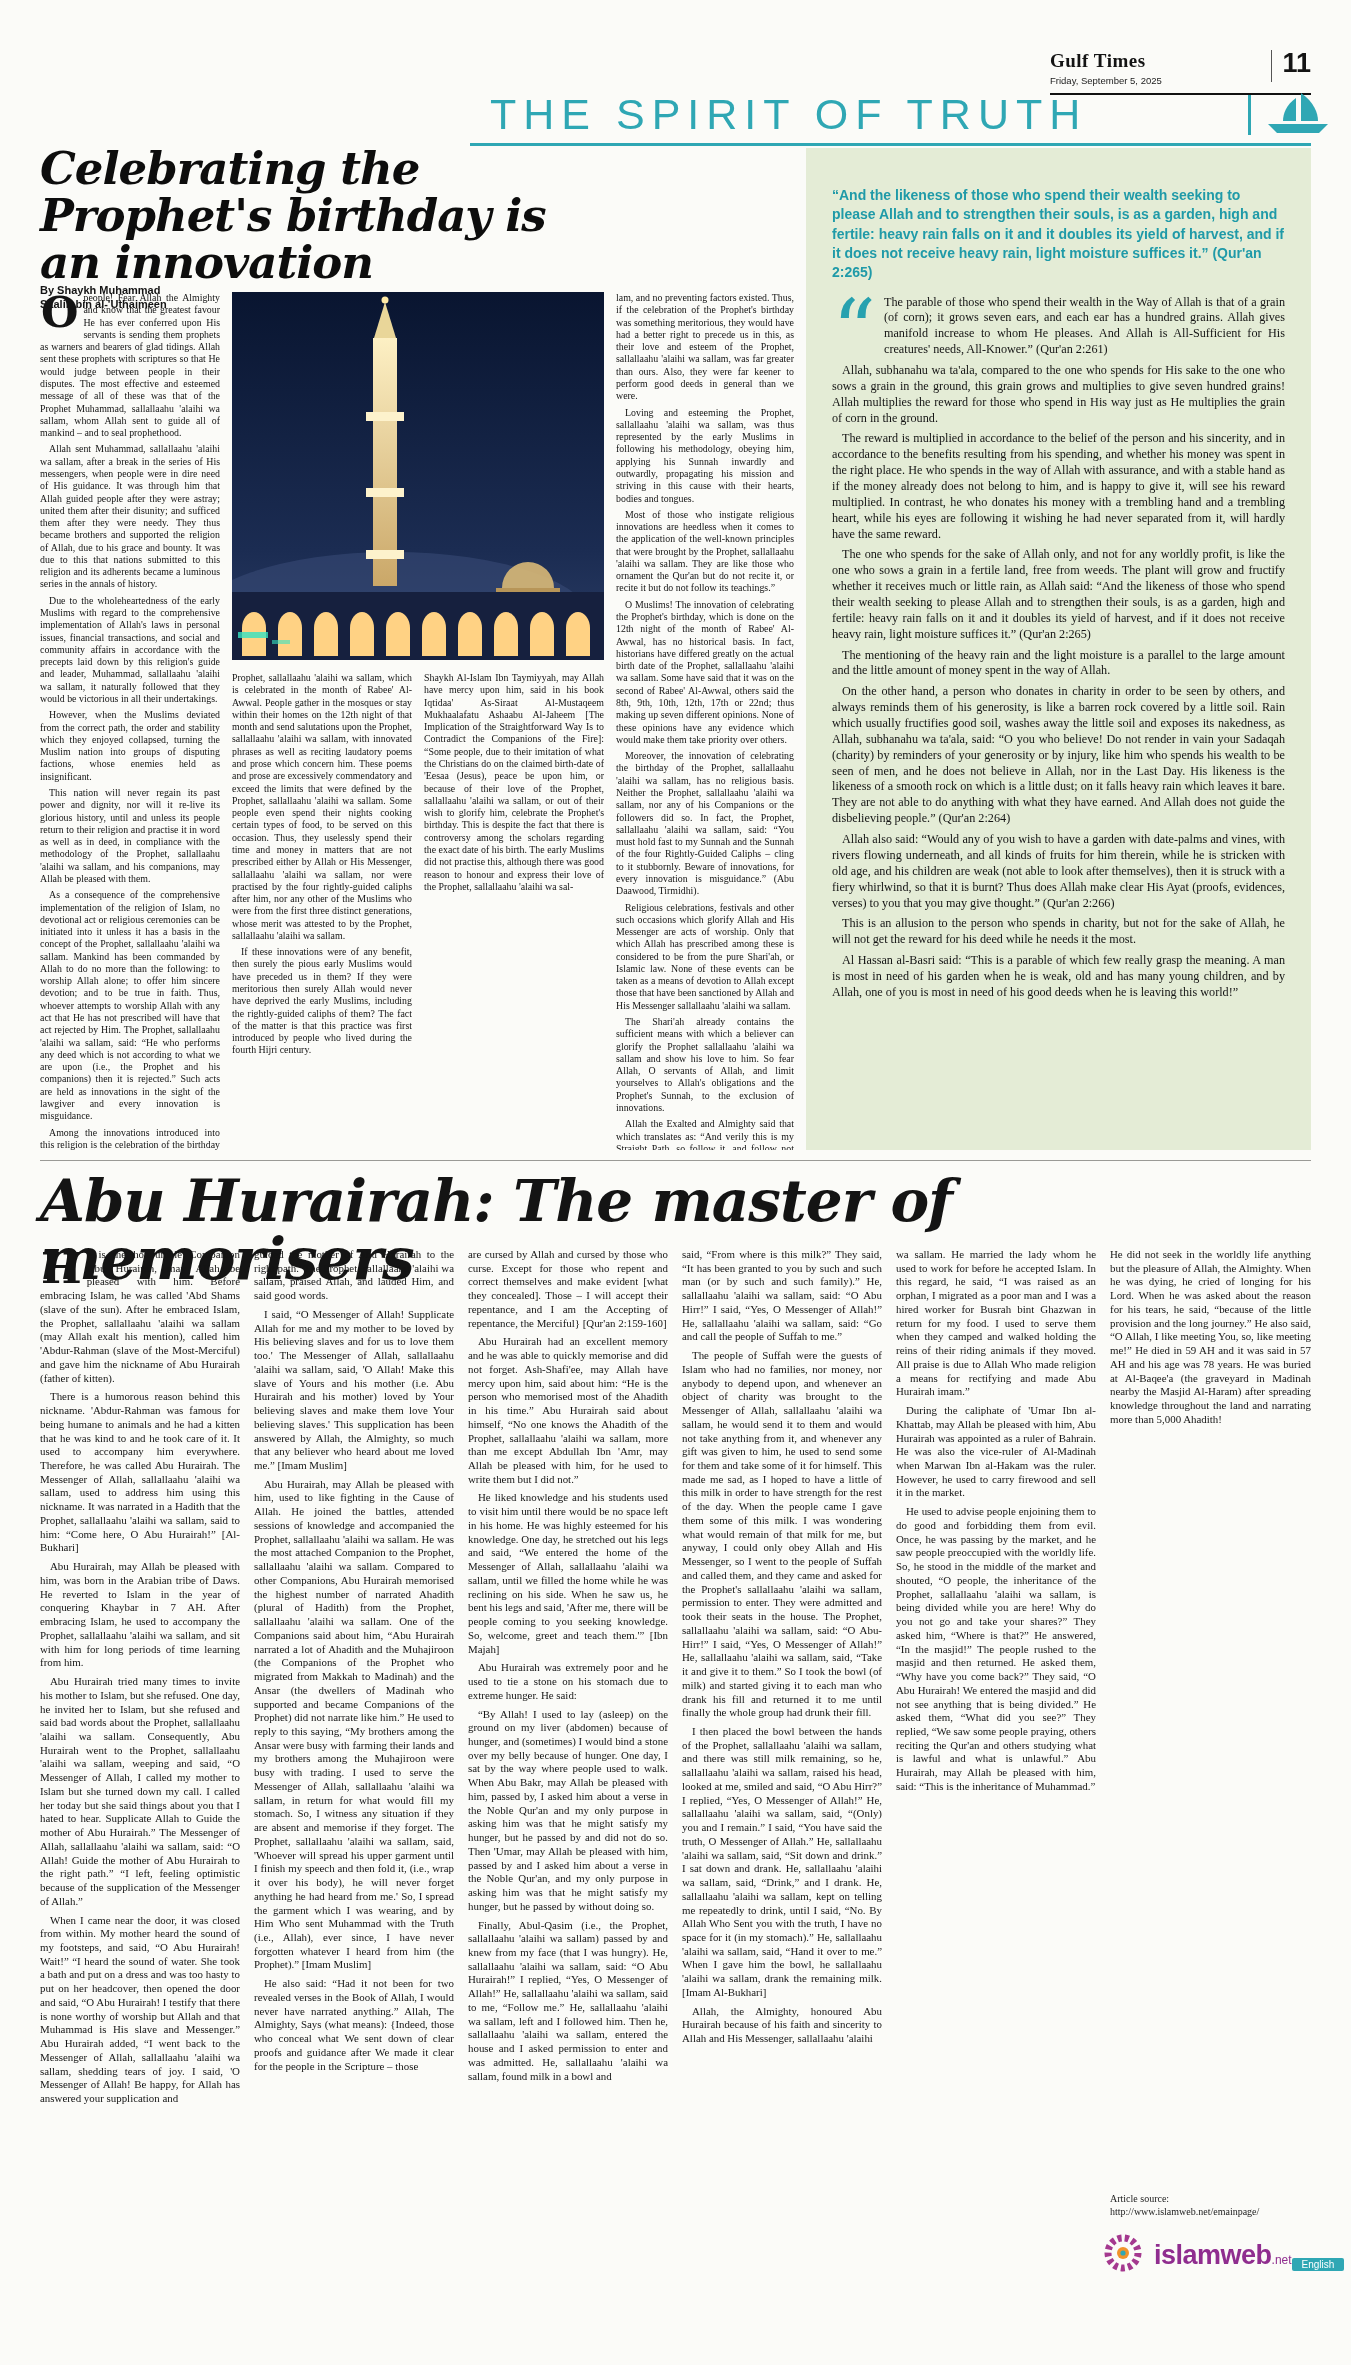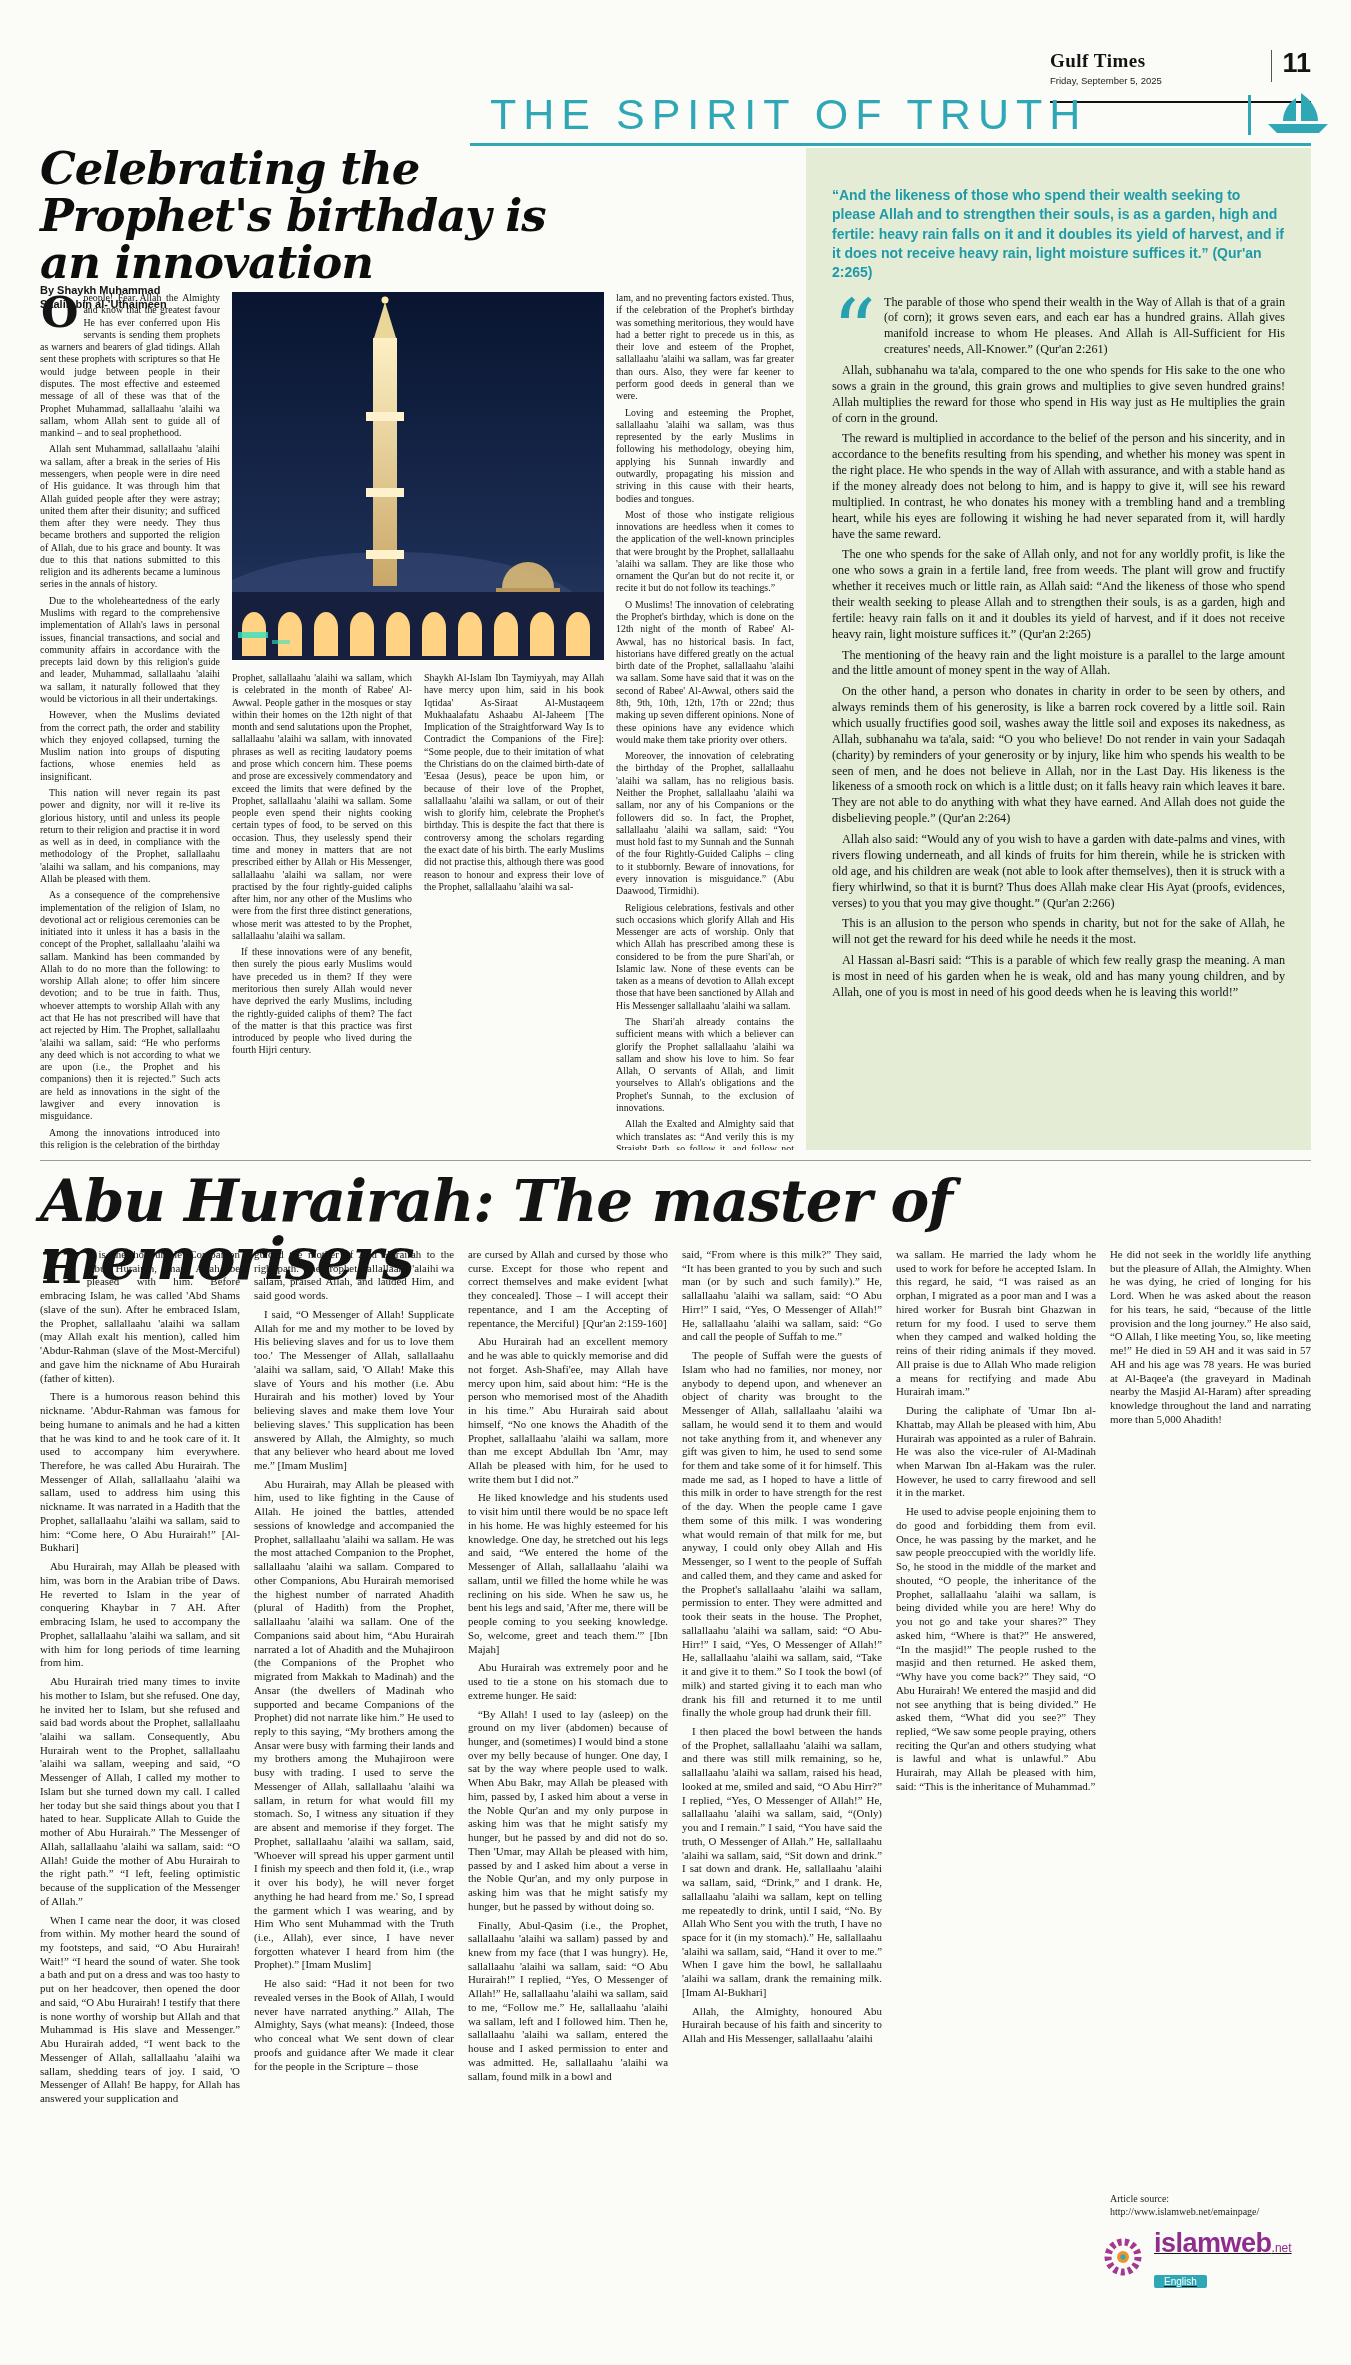--- a/index.html
+++ b/index.html
@@ -2,21 +2,21 @@
 <html><head>
 <meta charset="utf-8">
 <style>
   * { margin:0; padding:0; box-sizing:border-box; }
   html,body { background:#e9e9e6; }
   body { font-family:"Liberation Serif", serif; color:#141414; }
   .page { position:relative; width:1351px; height:2365px; background:#fbfbf8; margin:0 auto; overflow:hidden; }
   .abs { position:absolute; }
 
   
-  .masthead { left:1050px; top:50px; width:261px; display:flex; justify-content:space-between; align-items:flex-start; border-bottom:2px solid #111; padding-bottom:15px; }
+  .masthead { left:1050px; top:50px; width:261px; display:flex; justify-content:space-between; align-items:flex-start; border-bottom:2px solid #111; padding-bottom:7px; }
   .mast-name { font-family:"Liberation Serif", serif; font-weight:bold; font-size:19px; letter-spacing:.5px; }
   .mast-date { font-family:"Liberation Sans", sans-serif; font-size:9.5px; color:#222; margin-top:3px; }
   .mast-right { display:flex; align-items:flex-start; gap:10px; }
   .mast-divider { width:1px; height:32px; background:#555; }
   .mast-page { font-family:"Liberation Sans", sans-serif; font-weight:bold; font-size:27px; line-height:1; }
 
   .banner { left:490px; top:90px; width:841px; display:flex; align-items:center; justify-content:center; gap:14px; }
   .banner-title { font-family:"Liberation Sans", sans-serif; font-size:43px; font-weight:400; letter-spacing:7px; color:#2fa7b4; white-space:nowrap; flex:1; text-align:left; }
   .banner-bar { width:3px; height:40px; background:#2fa7b4; }
   .banner-rule { left:470px; top:143px; width:841px; height:3px; background:#2fa7b4; }
@@ -59,21 +59,21 @@
   .a-c1 { left:40px;   top:1248px; width:200px; height:1062px; }
   .a-c2 { left:254px;  top:1248px; width:200px; height:1062px; }
   .a-c3 { left:468px;  top:1248px; width:200px; height:1062px; }
   .a-c4 { left:682px;  top:1248px; width:200px; height:1062px; }
   .a-c5 { left:896px;  top:1248px; width:200px; height:1062px; }
   .a-c6 { left:1110px; top:1248px; width:201px; height:930px; }
 
   
   .source { left:1110px; top:2192px; width:201px; font-size:10px; line-height:1.3; color:#222; }
   .logo { left:1100px; top:2230px; width:215px; display:flex; align-items:center; gap:8px; }
-  .logo-txt { display:flex; flex-direction:column; align-items:flex-start;text-decoration:underline; }
+  .logo-txt { display:flex; flex-direction:row; align-items:center; }
   .logo-name { font-family:"Liberation Sans", sans-serif; font-weight:bold; font-size:27px; line-height:1; color:#8f2d8f; letter-spacing:-.5px; }
   .logo-tld { font-size:12px; color:#8f2d8f; font-family:"Liberation Sans", sans-serif; }
   .logo-lang { margin-top:18px; background:#2fa7b4; color:#fff; font-family:"Liberation Sans", sans-serif; font-size:10px; padding:1px 10px; border-radius:2px; }
 </style>
 </head>
 <body>
 
 <div class="page">
 
   <div class="abs masthead">

